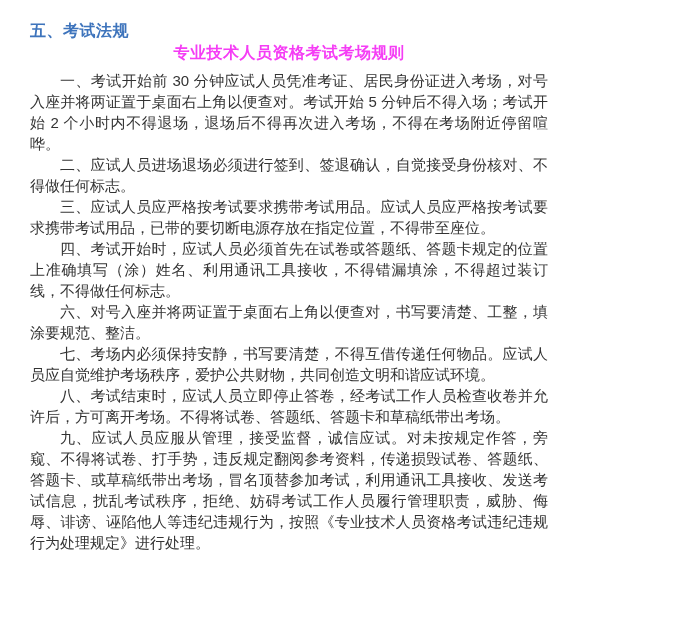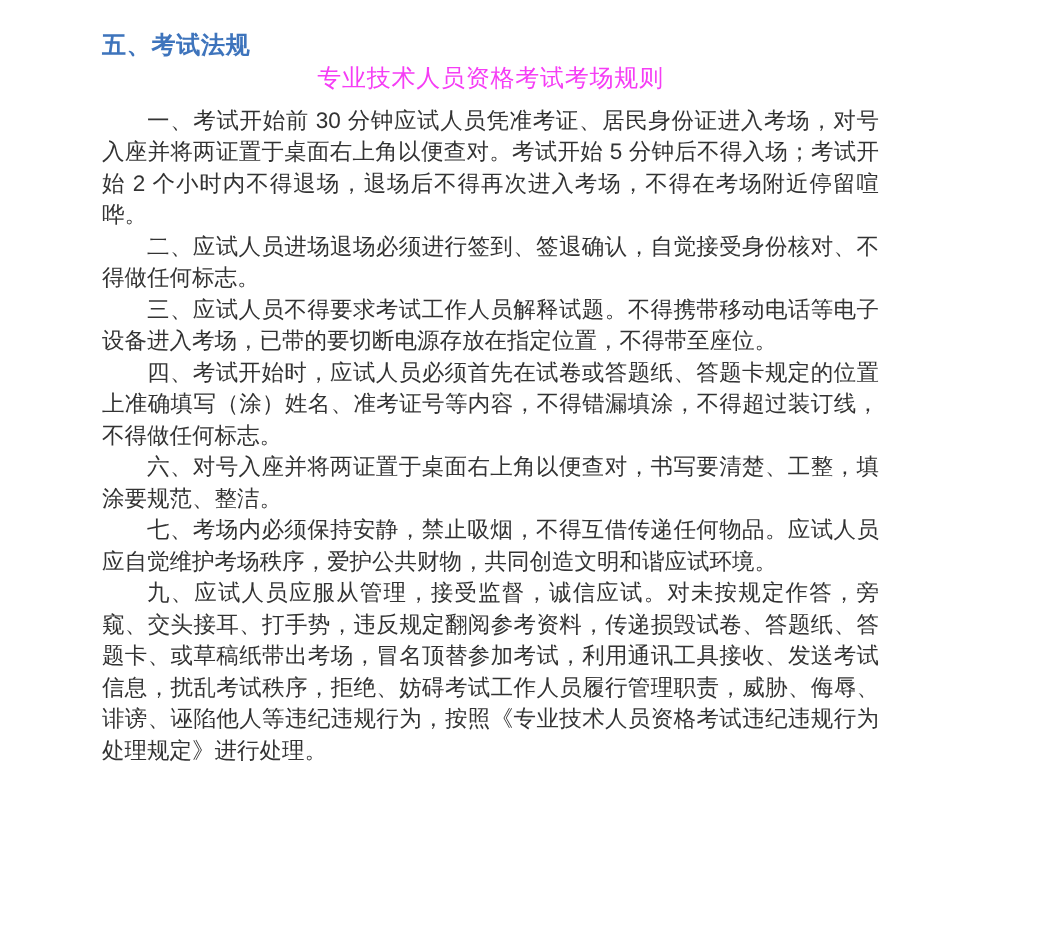--- a/index.html
+++ b/index.html
@@ -17,35 +17,34 @@
     width: 699px;
     height: 626px;
     overflow: hidden;
     background: var(--bg-color);
     font-family: "Liberation Sans", "DejaVu Sans", sans-serif;
   }
   .page {
     width: 579px;
     height: 626px;
     padding: 20px 31px 0 30px;
-    margin-left: 38px;
   }
   .section-heading {
     margin: 0;
     font-size: 16px;
     line-height: 22px;
     font-weight: bold;
     color: var(--heading-color);
     letter-spacing: 0.5px;
   }
   .doc-title {
     margin: 0;
     font-size: 16px;
     line-height: 22px;
-    font-weight: normal;
+    font-weight: bold;
     text-align: center;
     color: var(--title-color);
     letter-spacing: 0.5px;
   }
   .doc-body {
     margin-top: 6px;
   }
   .doc-body p {
     margin: 0;
     font-size: 15px;
@@ -63,26 +62,27 @@
   <h2 class="section-heading">五、考试法规</h2>
 
   <h1 class="doc-title">专业技术人员资格考试考场规则</h1>
 
   <div class="doc-body">
 
       <p>一、考试开始前 30 分钟应试人员凭准考证、居民身份证进入考场，对号入座并将两证置于桌面右上角以便查对。考试开始 5 分钟后不得入场；考试开始 2 个小时内不得退场，退场后不得再次进入考场，不得在考场附近停留喧哗。</p>
 
       <p>二、应试人员进场退场必须进行签到、签退确认，自觉接受身份核对、不得做任何标志。</p>
 
-      <p>三、应试人员不得要求考试工作人员解释试题。不得携带移动电话等电子设备进入考场，已带的要切断电源存放在指定位置，不得带至座位。</p>
+      <p>三、应试人员应严格按考试要求携带考试用品。应试人员应严格按考试要求携带考试用品，已带的要切断电源存放在指定位置，不得带至座位。</p>
 
-      <p>四、考试开始时，应试人员必须首先在试卷或答题纸、答题卡规定的位置上准确填写（涂）姓名、准考证号等内容，不得错漏填涂，不得超过装订线，不得做任何标志。</p>
+      <p>四、考试开始时，应试人员必须首先在试卷或答题纸、答题卡规定的位置上准确填写（涂）姓名、利用通讯工具接收，不得错漏填涂，不得超过装订线，不得做任何标志。</p>
 
 
       <p>六、对号入座并将两证置于桌面右上角以便查对，书写要清楚、工整，填涂要规范、整洁。</p>
 
-      <p>七、考场内必须保持安静，禁止吸烟，不得互借传递任何物品。应试人员应自觉维护考场秩序，爱护公共财物，共同创造文明和谐应试环境。</p>
+      <p>七、考场内必须保持安静，书写要清楚，不得互借传递任何物品。应试人员应自觉维护考场秩序，爱护公共财物，共同创造文明和谐应试环境。</p>
 
+      <p>八、考试结束时，应试人员立即停止答卷，经考试工作人员检查收卷并允许后，方可离开考场。不得将试卷、答题纸、答题卡和草稿纸带出考场。</p>
 
-      <p>九、应试人员应服从管理，接受监督，诚信应试。对未按规定作答，旁窥、交头接耳、打手势，违反规定翻阅参考资料，传递损毁试卷、答题纸、答题卡、或草稿纸带出考场，冒名顶替参加考试，利用通讯工具接收、发送考试信息，扰乱考试秩序，拒绝、妨碍考试工作人员履行管理职责，威胁、侮辱、诽谤、诬陷他人等违纪违规行为，按照《专业技术人员资格考试违纪违规行为处理规定》进行处理。</p>
+      <p>九、应试人员应服从管理，接受监督，诚信应试。对未按规定作答，旁窥、不得将试卷、打手势，违反规定翻阅参考资料，传递损毁试卷、答题纸、答题卡、或草稿纸带出考场，冒名顶替参加考试，利用通讯工具接收、发送考试信息，扰乱考试秩序，拒绝、妨碍考试工作人员履行管理职责，威胁、侮辱、诽谤、诬陷他人等违纪违规行为，按照《专业技术人员资格考试违纪违规行为处理规定》进行处理。</p>
 
     </div>
 </div>
 
 </body></html>

